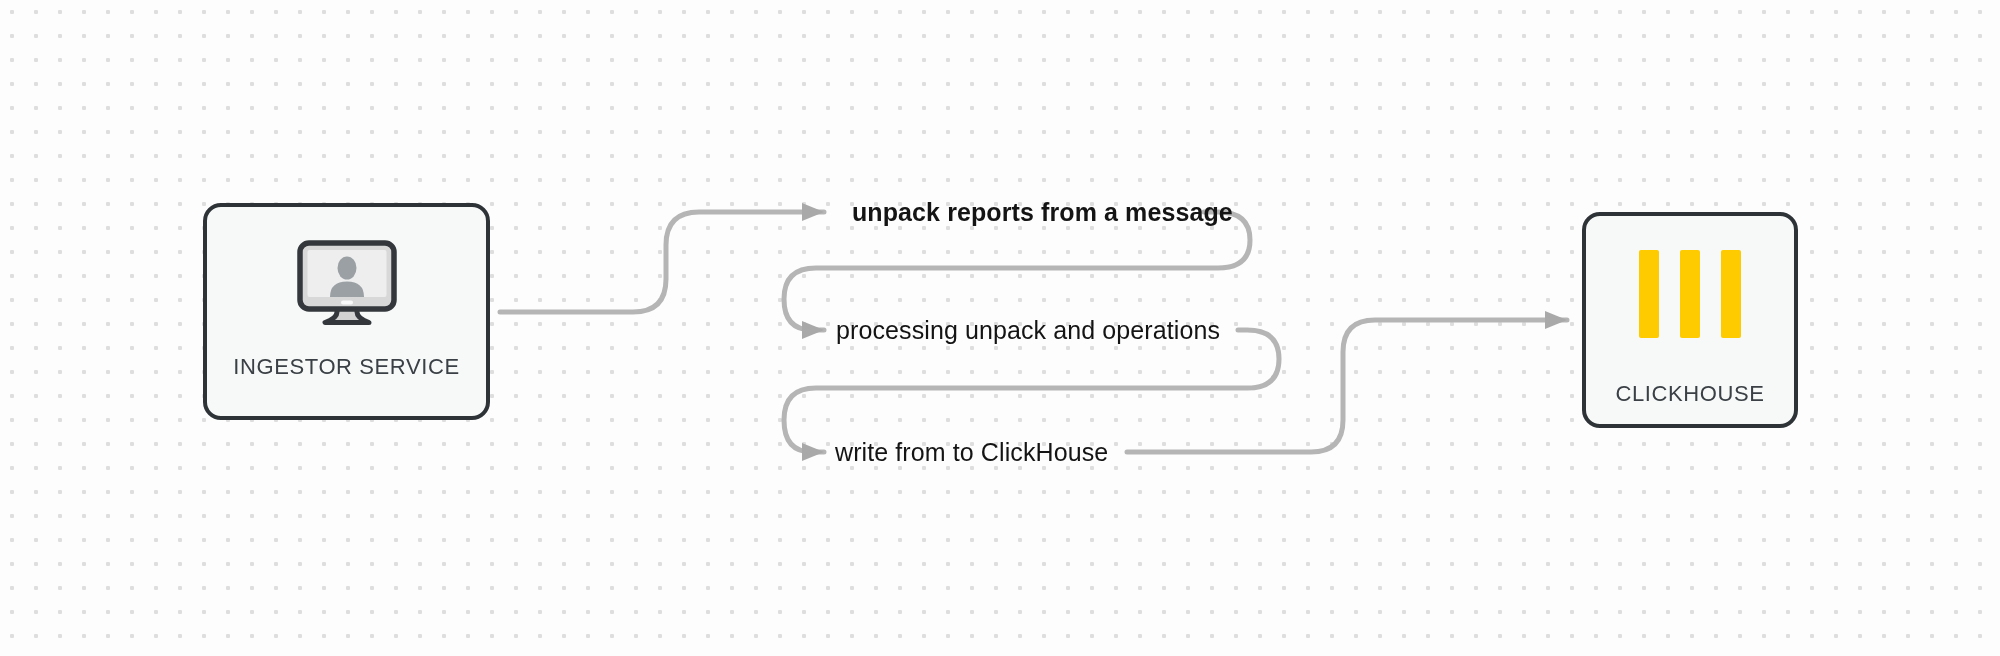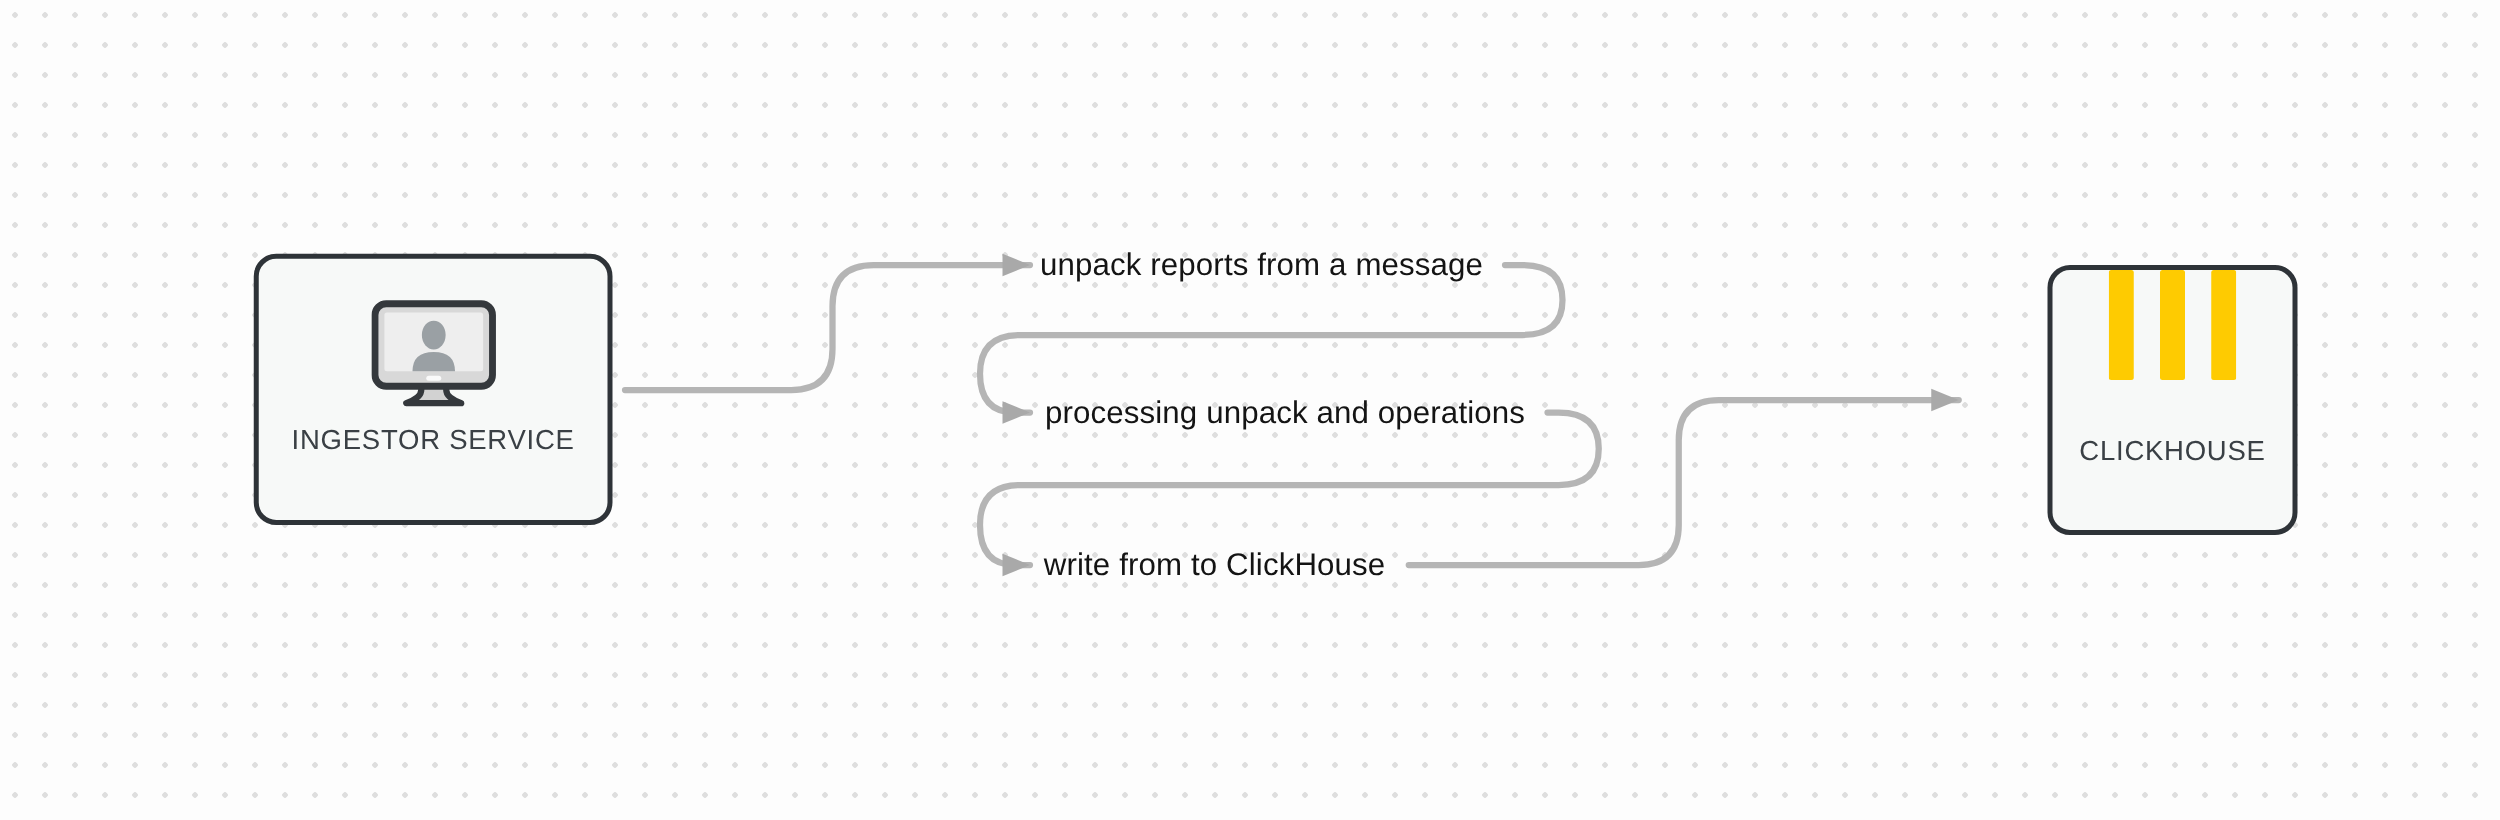--- a/index.html
+++ b/index.html
@@ -34,41 +34,42 @@
     flex-direction: column;
     align-items: center;
     justify-content: flex-start;
   }
   .node-ingestor {
     left: 203px; top: 203px;
     width: 287px; height: 217px;
     padding-top: 33px;
   }
   .node-clickhouse {
-    left: 1638px; top: 212px;
-    width: 200px; height: 216px;
+    left: 1582px; top: 212px;
+    width: 216px; height: 216px;
+    padding-top: 34px;
   }
   .node-label {
     color: #3a4045;
     font-size: 22px;
     letter-spacing: 0.6px;
     white-space: nowrap;
     line-height: 26px;
   }
-  .node-ingestor .node-label { }
+  .node-ingestor .node-label { margin-top: 16px; }
   .node-clickhouse .node-label { margin-top: 39px; }
   .step-label {
     position: absolute;
     color: #141414;
     font-size: 25px;
     line-height: 30px;
     white-space: nowrap;
     letter-spacing: 0.1px;
   }
-  .step-1 { left: 832px; top: 197px; }
+  .step-1 { left: 852px; top: 197px; font-weight: bold; }
   .step-2 { left: 836px; top: 315px; }
   .step-3 { left: 835px; top: 437px; }
   .icon-wrap { display: block; }
 </style>
 </head>
 <body>
 
 <div class="canvas">
 
   <svg class="connectors" viewBox="0 0 2000 656" xmlns="http://www.w3.org/2000/svg">

